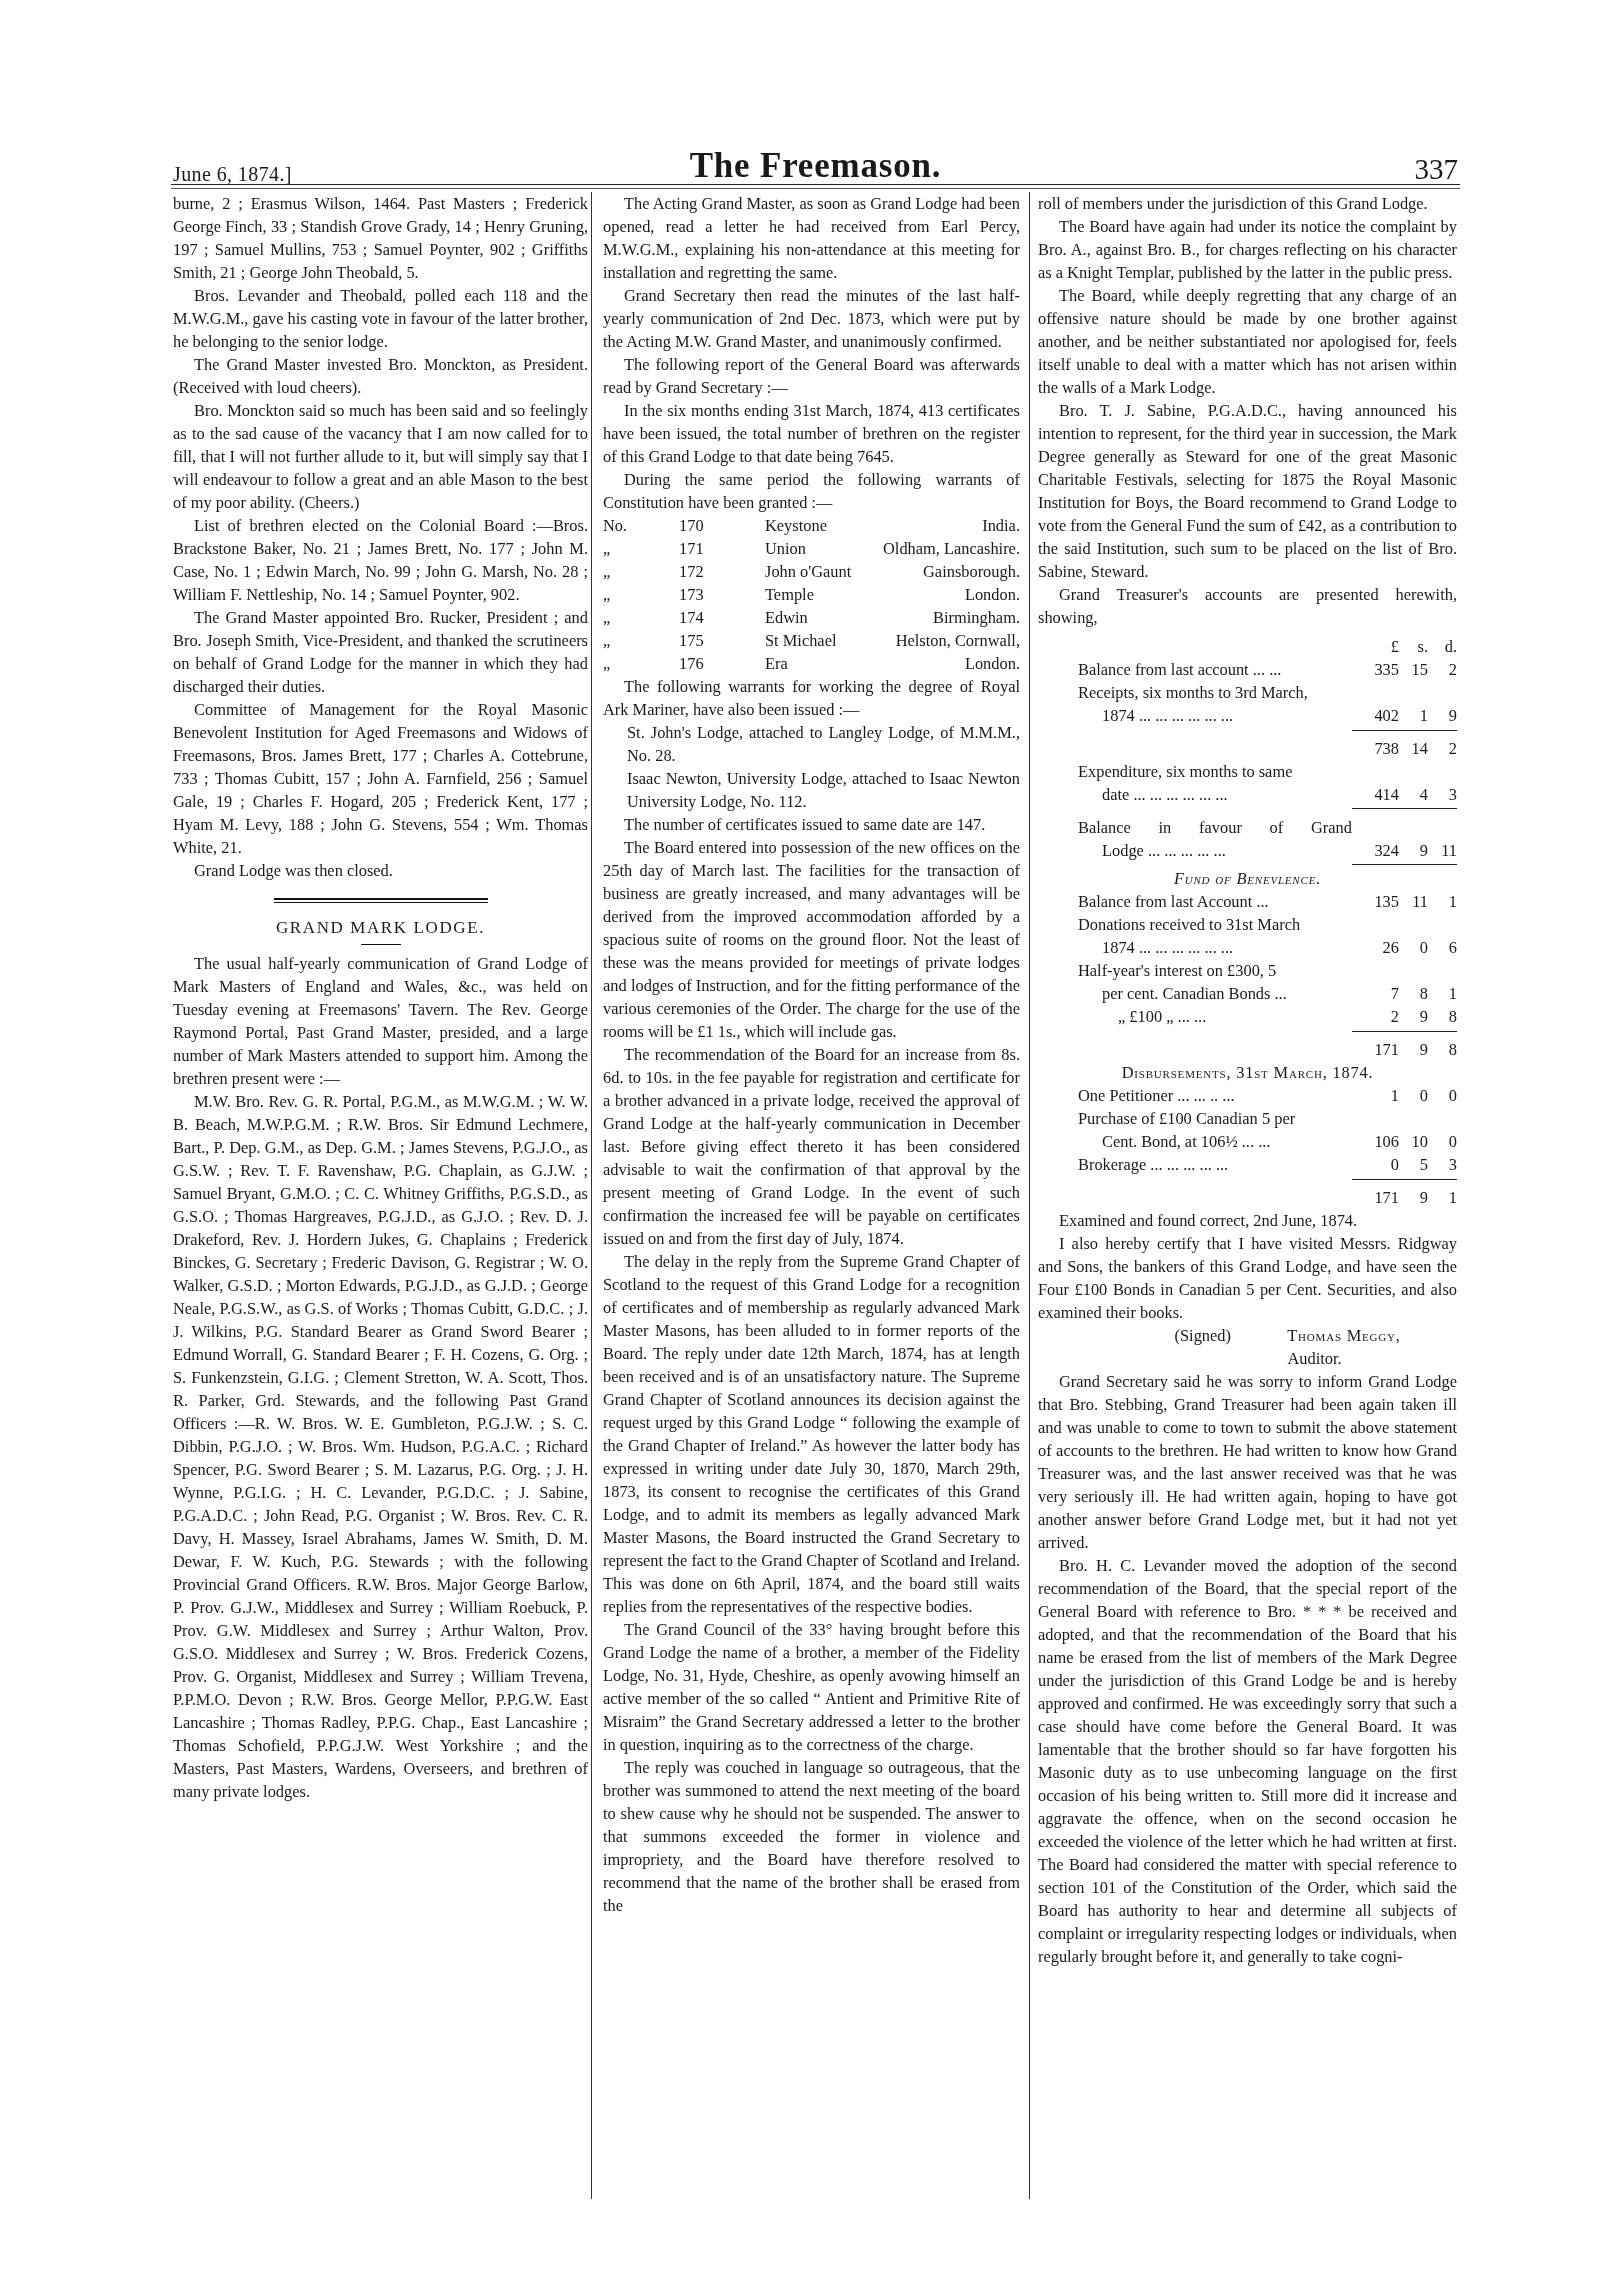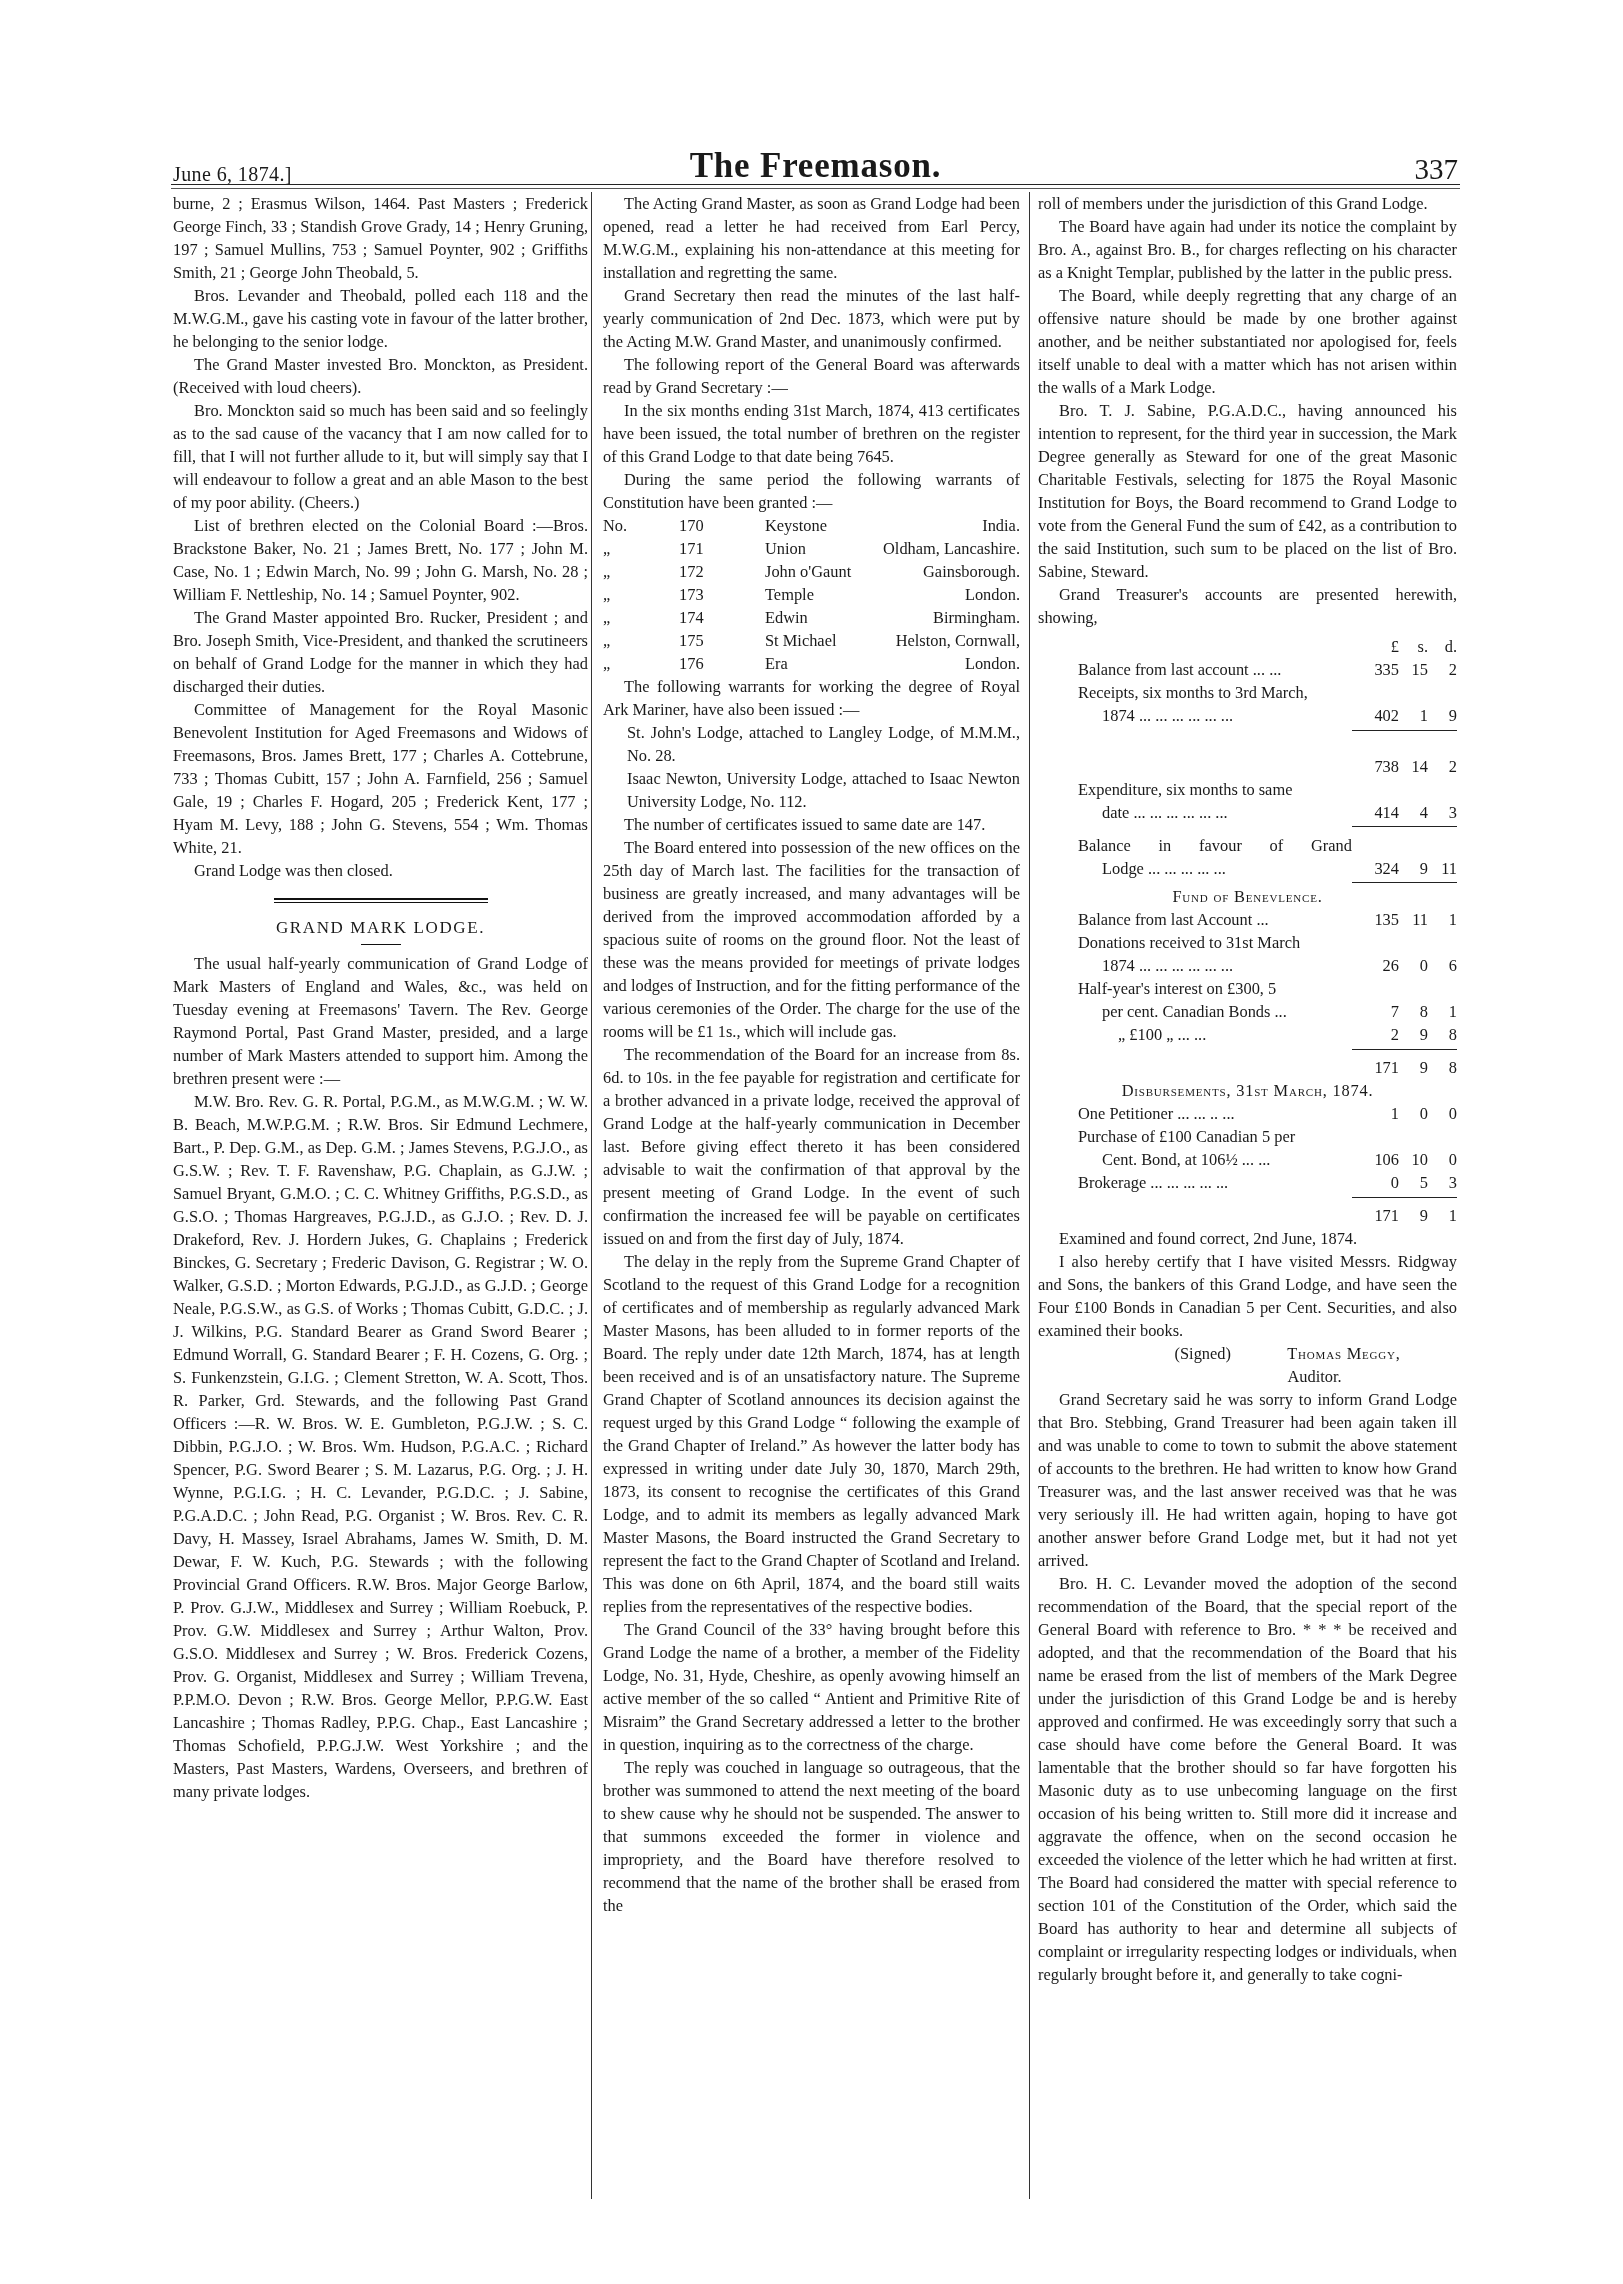--- a/index.html
+++ b/index.html
@@ -170,21 +170,21 @@
     </div>
     <div class="acct">
       <span class="lbl ind">1874 ... ... ... ... ... ...</span>
       <span class="amt">
         <span class="l">402</span>
         <span class="s">1</span>
         <span class="d">9</span>
       </span>
     </div>
     <div class="sum-rule"></div>
-    <div class="acct" style="margin-top:24px;">
+    <div class="acct" style="margin-top:6px;">
       <span class="lbl"></span>
       <span class="amt">
         <span class="l">738</span>
         <span class="s">14</span>
         <span class="d">2</span>
       </span>
     </div>
     <div class="acct">
       <span class="lbl">Expenditure, six months to same</span>
     </div>
@@ -204,21 +204,21 @@
       <span class="lbl ind">Lodge ... ... ... ... ...</span>
       <span class="amt">
         <span class="l">324</span>
         <span class="s">9</span>
         <span class="d">11</span>
       </span>
     </div>
     <div class="sum-rule"></div>
   </div>
 
-  <p class="smallcaps" style="margin-top:1px;">Fund of Benevlence.</p>
+  <p class="smallcaps" style="margin-top:1px;font-style:italic;">Fund of Benevlence.</p>
   <div>
     <div class="acct">
       <span class="lbl">Balance from last Account ...</span>
       <span class="amt">
         <span class="l">135</span>
         <span class="s">11</span>
         <span class="d">1</span>
       </span>
     </div>
     <div class="acct">

